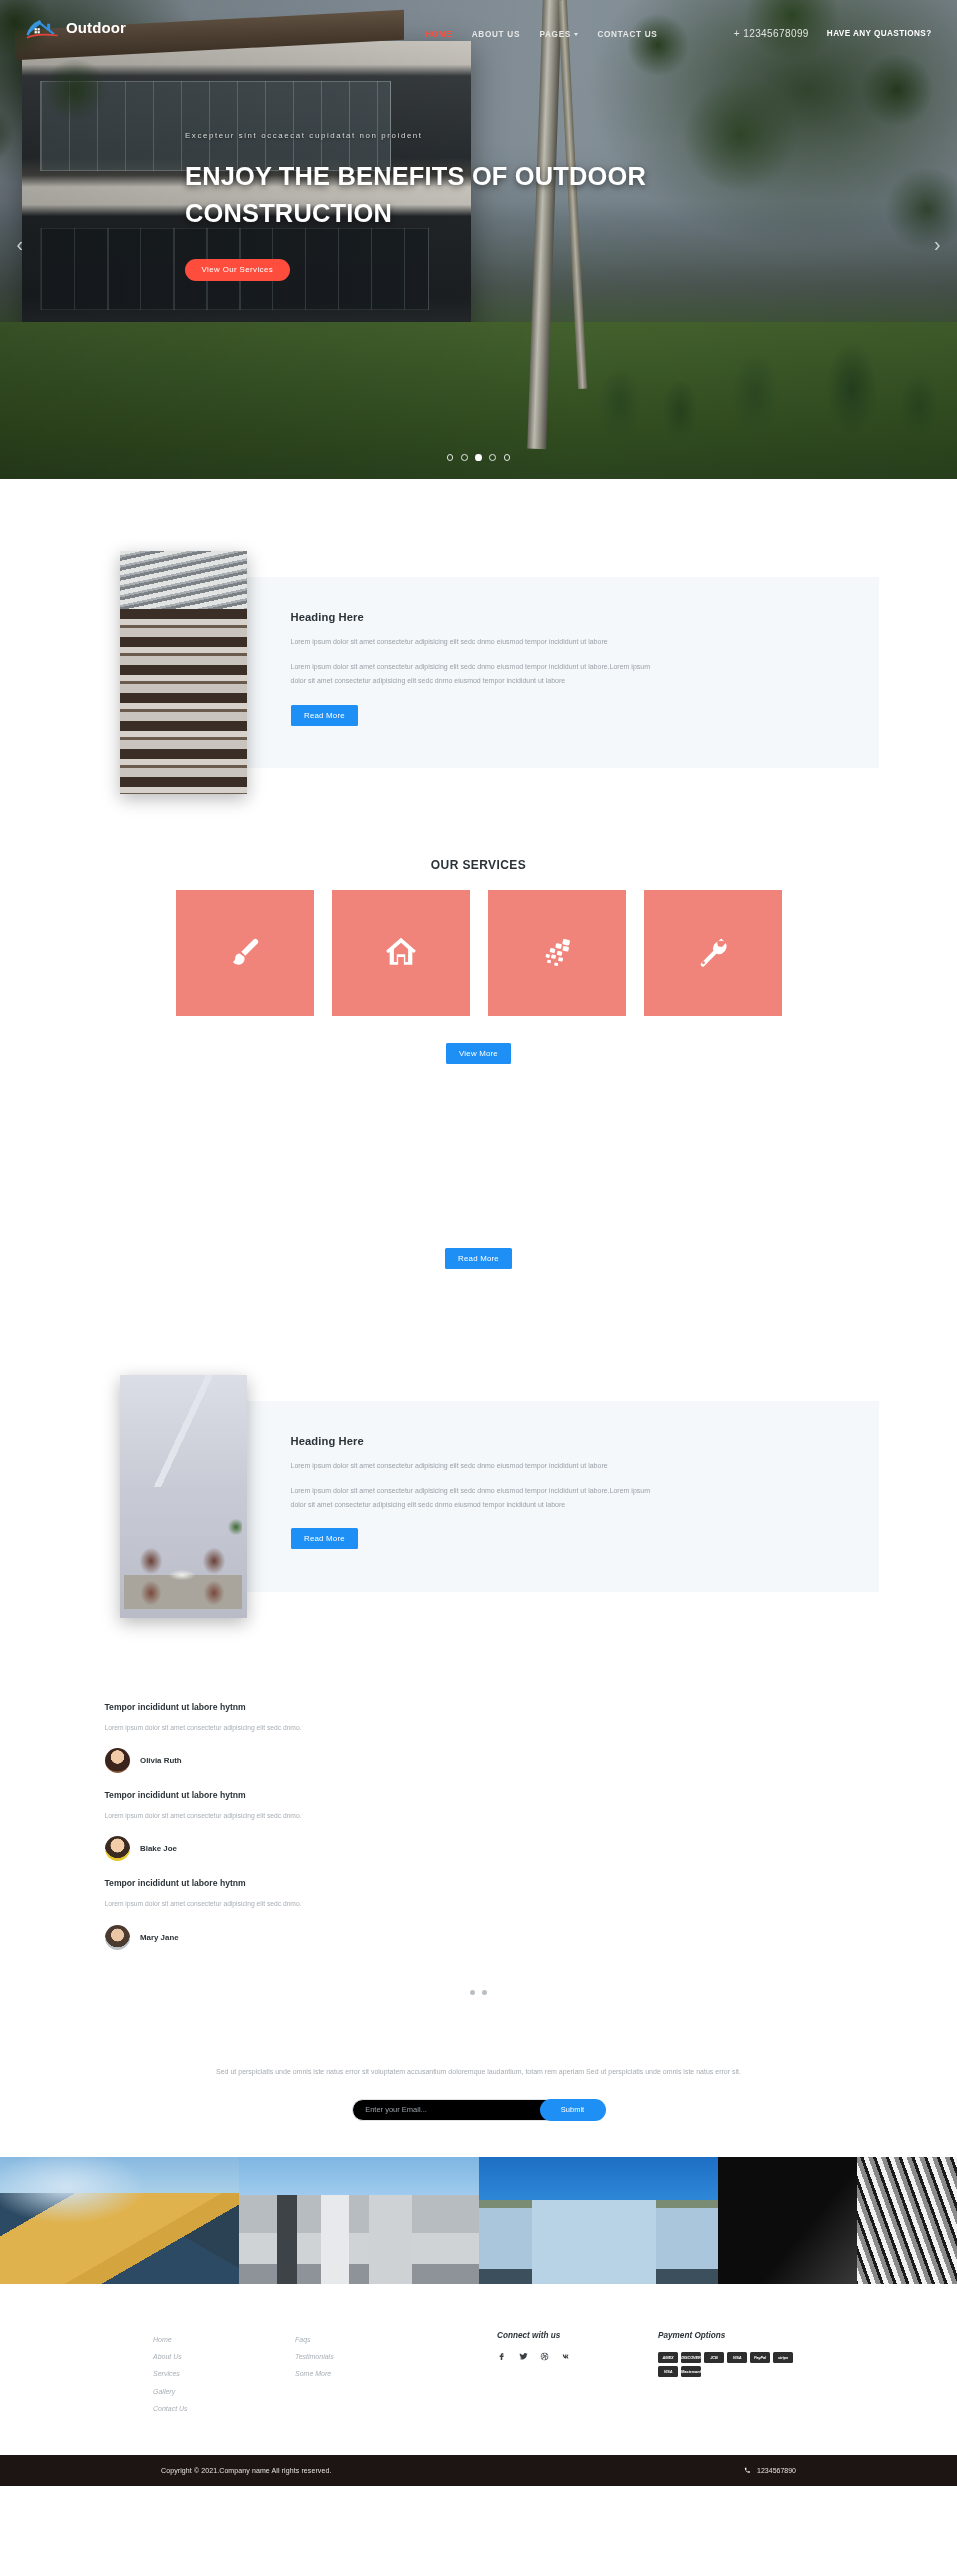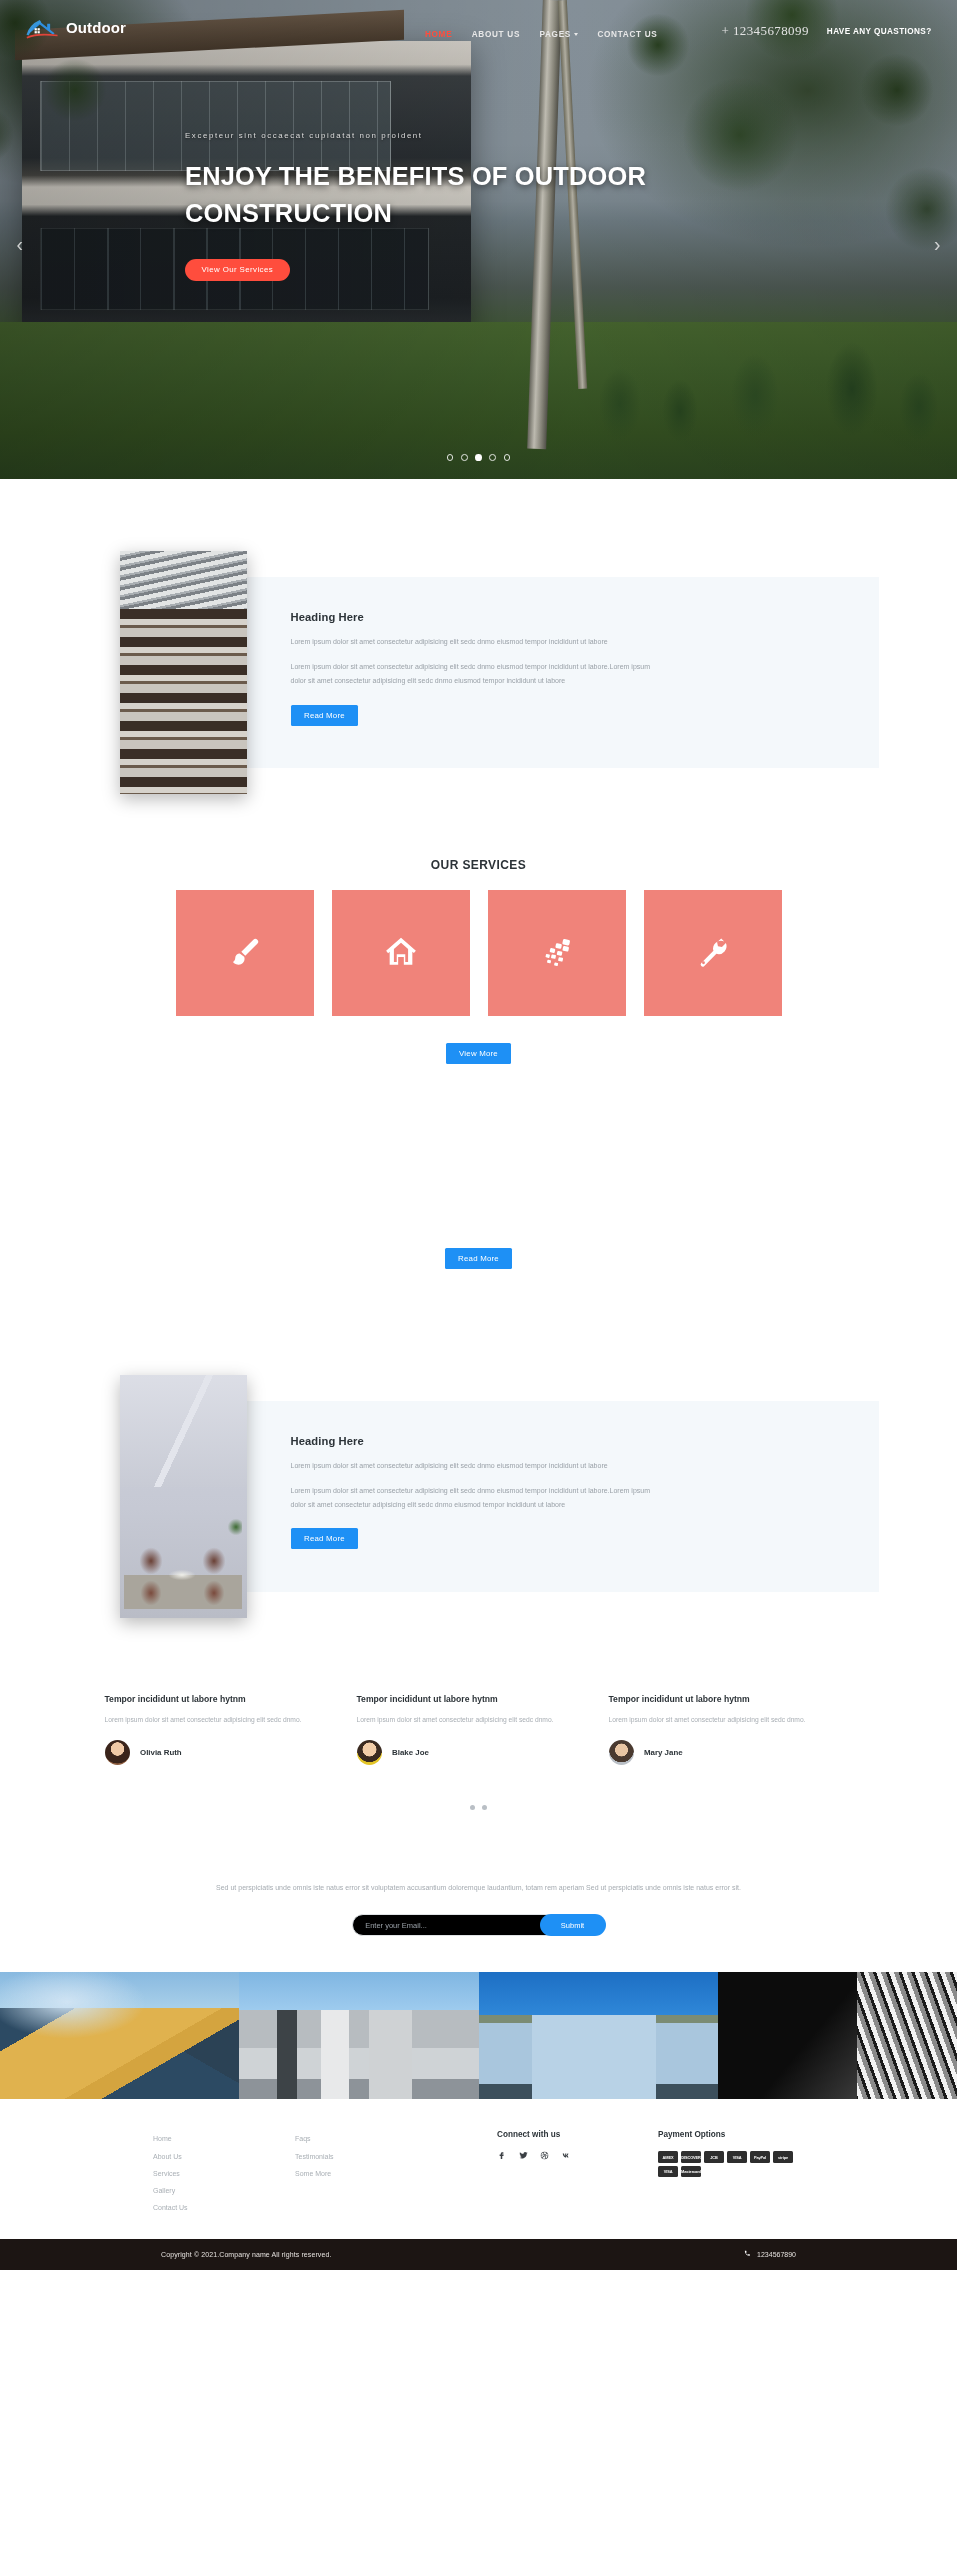--- a/index.html
+++ b/index.html
@@ -101,21 +101,21 @@
   .brand-name { color: #fff; font-size: 15px; font-weight: bold; letter-spacing: 0.1px; }
   .nav { display: flex; align-items: center; gap: 19.4px; margin-left: 299px; }
   .nav a {
     color: #e8e8e8; font-size: 8.2px; letter-spacing: 0.7px;
     text-decoration: none; font-weight: 600;
     display:flex; align-items:center; gap:3px;
   }
   .nav a.active { color: #ff4d3d; }
   .caret { width:0;height:0;border-left:2.2px solid transparent;border-right:2.2px solid transparent;border-top:3px solid currentColor; display:inline-block; }
   .topbar-right { margin-left: auto; display: flex; align-items: center; gap: 18px; }
-  .topbar-phone { color: #e3e3e3; font-size: 13px; letter-spacing: 0.4px; font-family: Liberation Serif, serif; }
+  .topbar-phone { color: #e3e3e3; font-size: 10px; letter-spacing: 0.4px; }
   .topbar-q { color: #fff; font-size: 8.2px; font-weight: bold; letter-spacing: 0.4px; }
 
   
   .hero-content { position: absolute; left: 185px; top: 131px; z-index: 30; width: 464px; }
   .hero-eyebrow {
     color: #ddd; font-size: 7.9px; letter-spacing: 1.6px; margin-bottom: 18px;
     text-shadow: 0 0.7px 2.2px rgba(0,0,0,.6);
   }
   .hero-title {
     color: #fff; font-size: 25.4px; line-height: 1.45; font-weight: 600;
@@ -221,21 +221,21 @@
       radial-gradient(ellipse 16.5px 19.4px at 90px 64px, #6a4035, transparent 70%),
       radial-gradient(ellipse 15px 18px at 27px 96px, #7a4a3c, transparent 70%),
       radial-gradient(ellipse 15px 18px at 90px 96px, #7a4a3c, transparent 70%),
       radial-gradient(ellipse 19.4px 7.5px at 58px 78px, #efefe9, transparent 70%),
       radial-gradient(circle 12px at 112px 30px, #3d6b32, transparent 70%),
       linear-gradient(180deg, transparent 0 70%, #a9a59c 70% 100%);
   }
 
   
   .testi { padding: 30px 0 45px; }
-  .testi-grid { display: flex; gap: 8px; width: 748px; margin: 0 auto; }
+  .testi-grid { display: flex; gap: 16px; width: 748px; margin: 8px auto; flex-direction: column; }
   .testi-card { width: 249px; padding-right: 39px; }
   .testi-h { font-size: 8.6px; font-weight: bold; color: #2c3338; line-height: 1.5; margin-bottom: 8.2px; }
   .testi-p { font-size: 6.7px; color: #a8aeb4; line-height: 1.9; margin-bottom: 13.5px; }
   .testi-person { display: flex; align-items: center; gap: 10.5px; }
   .avatar { width: 25px; height: 25px; border-radius: 50%; flex: 0 0 auto; }
   .av1 { background: radial-gradient(circle at 50% 36%, #f0c9a6 0 32%, #3a241b 34% 70%, #8b5a3c 72%); }
   .av2 { background: radial-gradient(circle at 50% 38%, #f2cda8 0 34%, #3a2a20 36% 62%, #e3c528 64%); }
   .av3 { background: radial-gradient(circle at 50% 40%, #e9c6a4 0 32%, #4a3a30 34% 62%, #b9bfc6 64%); }
   .testi-name { font-size: 7.9px; font-weight: bold; color: #2c3338; }
   .testi-dots { display: flex; justify-content: center; gap: 6.7px; margin-top: 40px; }
@@ -290,21 +290,21 @@
       repeating-linear-gradient(70deg, #f2f2f2 0 4.5px, #8a8a8a 4.5px 9px, #1a1a1a 9px 12px),
       #111;
   }
   .s4:before {
     content:""; position:absolute; left:0; top:0; width:58%; height:100%;
     background: linear-gradient(130deg, #0c0c0c 0 60%, #3a3a3a 100%);
   }
 
   
   .footer { background: #fff; padding: 31px 0 22.4px; }
-  .footer-cols { width: 651px; margin: 0 auto; display: flex; }
+  .footer-cols { width: 651px; margin: 16px auto; display: flex; font-style: italic; }
   .fcol { font-size: 7px; }
   .fcol-1 { width: 142px; }
   .fcol-2 { width: 202px; }
   .fcol-3 { width: 161px; }
   .fcol-4 { width: 146px; }
   .fcol a { display: block; color: #a9afb5; text-decoration: none; line-height: 2.45; }
   .fcol-h { font-size: 8.2px; font-weight: bold; color: #2c3338; margin-bottom: 12px; }
   .socials { display: flex; gap: 12.7px; align-items: center; }
   .socials span { color: #3a3f44; font-size: 8.2px; cursor: pointer; display:inline-flex; }
   .socials svg { width: 9px; height: 9px; fill: #3a3f44; }

